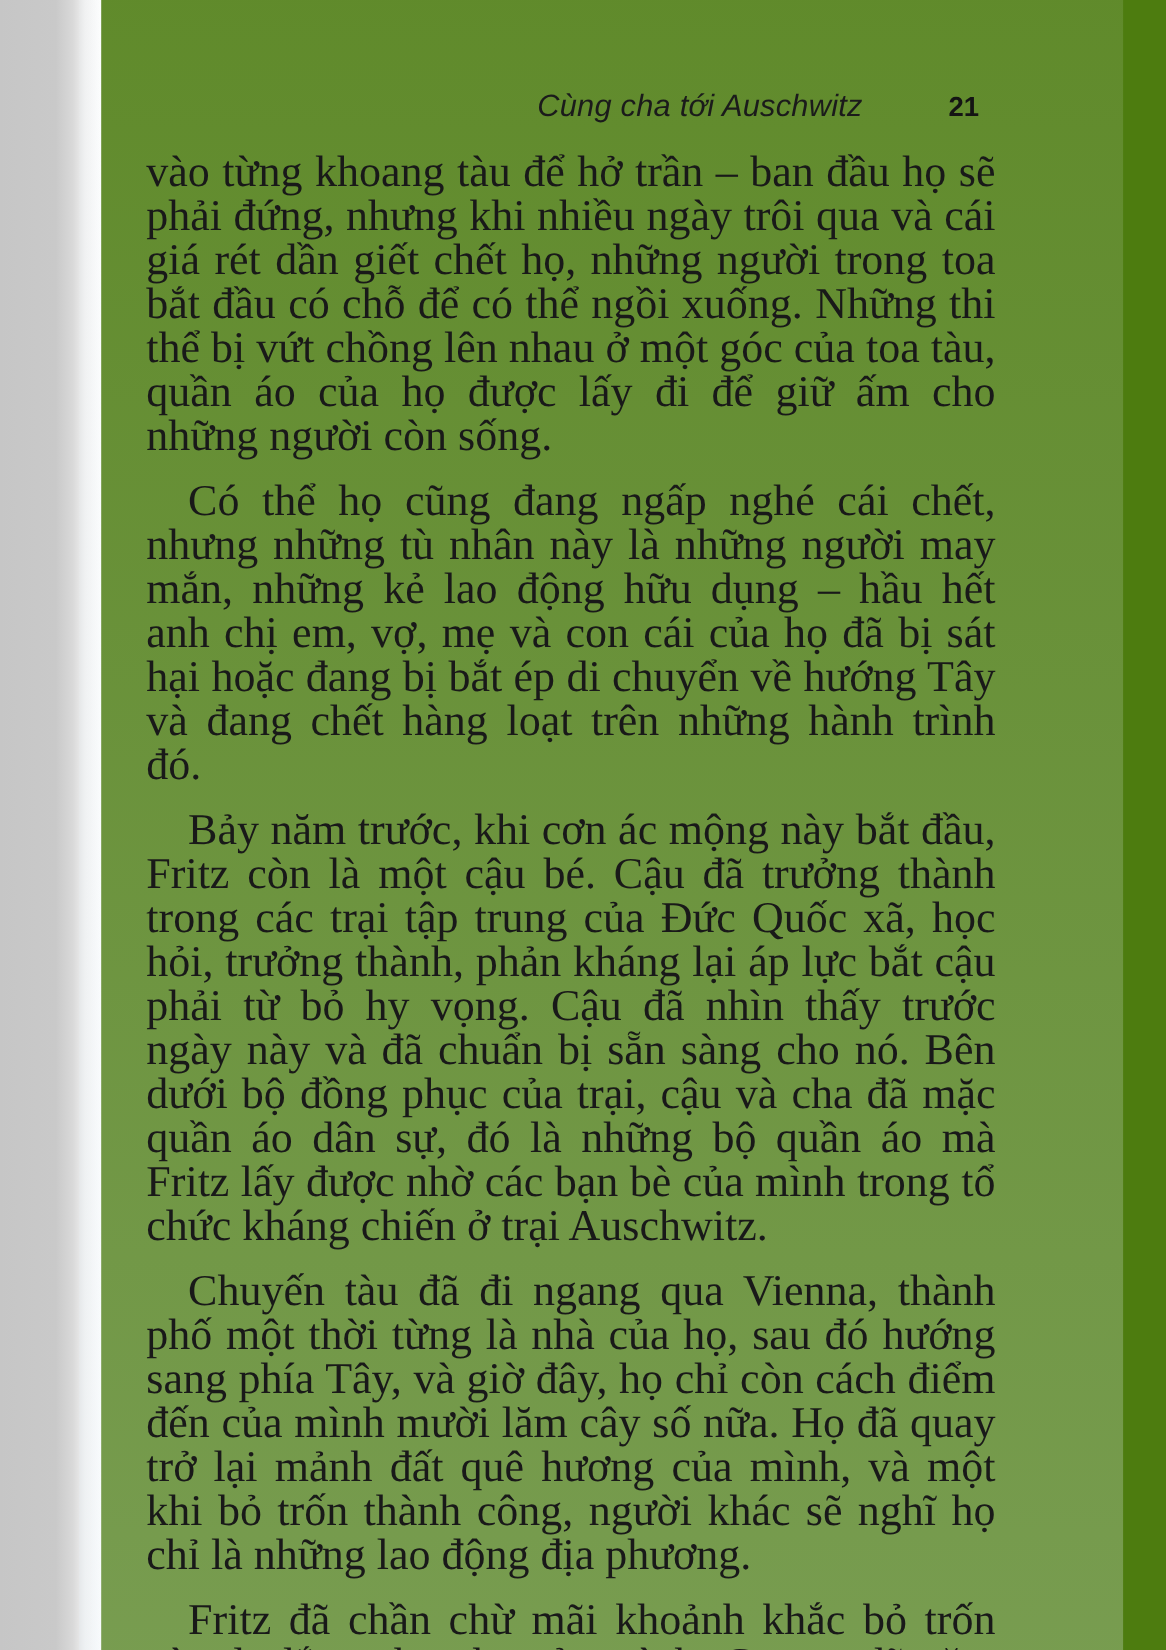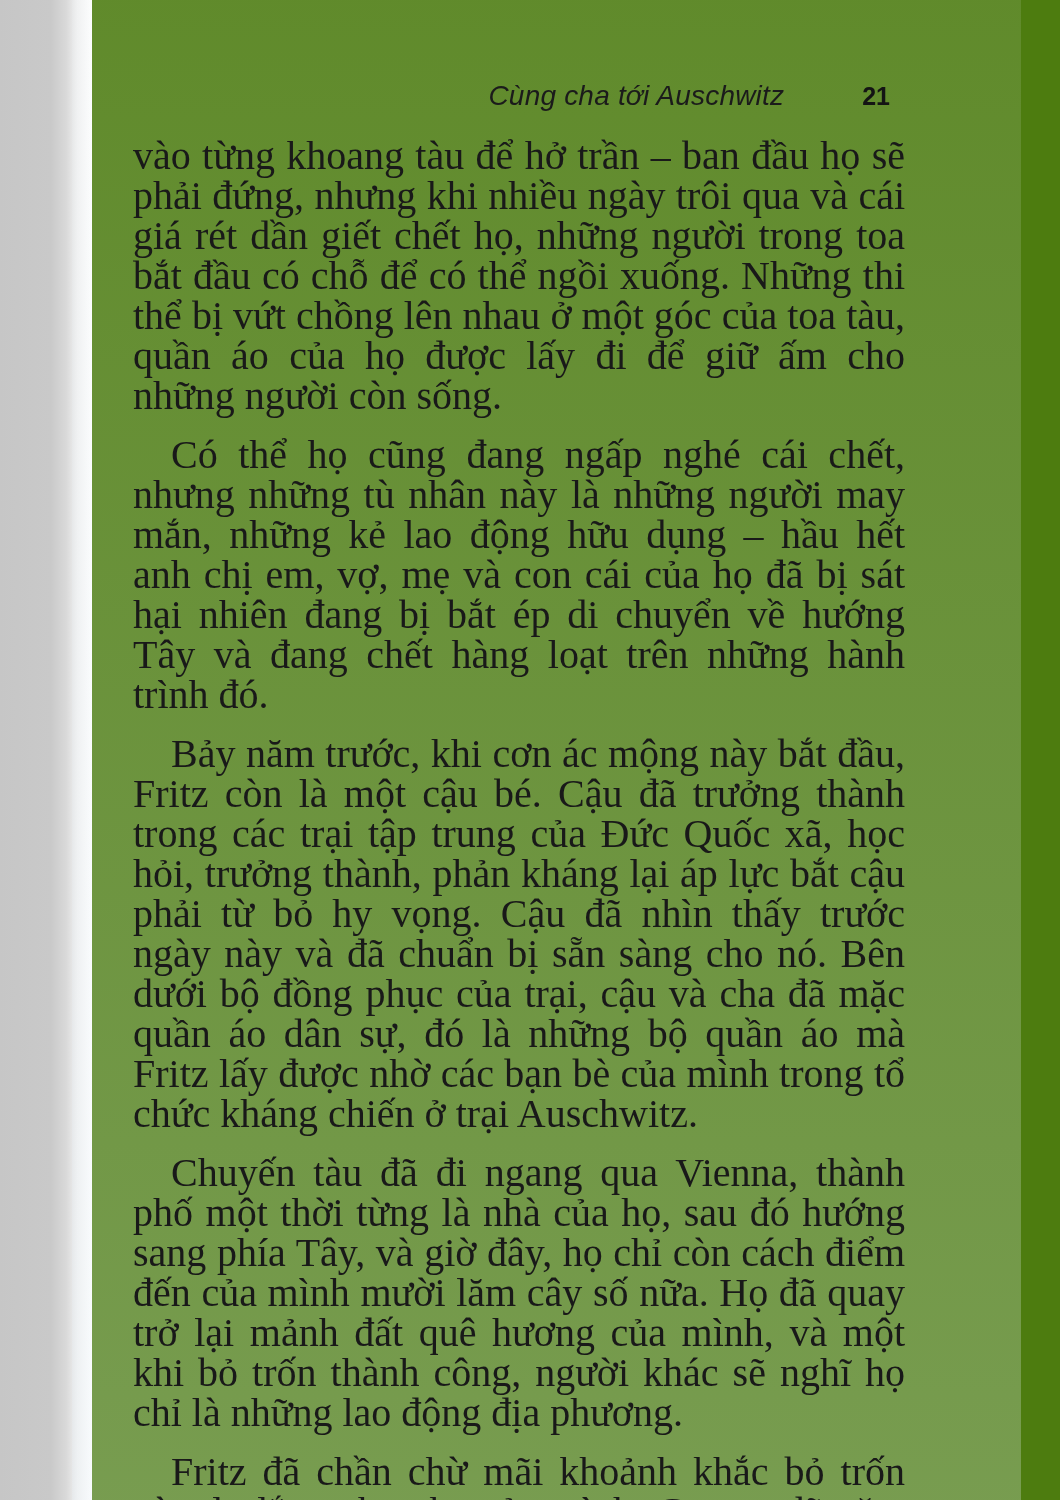--- a/index.html
+++ b/index.html
@@ -82,19 +82,19 @@
   <div class="scan-edge"></div>
   <div class="scan-tint"></div>
 
   <div class="running-header">
     <span class="running-title">Cùng cha tới Auschwitz</span>
     <span class="page-number">21</span>
   </div>
 
   <div class="body-text">
     <p class="continuation">vào từng khoang tàu để hở trần – ban đầu họ sẽ phải đứng, nhưng khi nhiều ngày trôi qua và cái giá rét dần giết chết họ, những người trong toa bắt đầu có chỗ để có thể ngồi xuống. Những thi thể bị vứt chồng lên nhau ở một góc của toa tàu, quần áo của họ được lấy đi để giữ ấm cho những người còn sống.</p>
-    <p>Có thể họ cũng đang ngấp nghé cái chết, nhưng những tù nhân này là những người may mắn, những kẻ lao động hữu dụng – hầu hết anh chị em, vợ, mẹ và con cái của họ đã bị sát hại nhiên đang bị bắt ép di chuyển về hướng Tây và đang chết hàng loạt trên những hành trình đó.</p>
+    <p>Có thể họ cũng đang ngấp nghé cái chết, nhưng những tù nhân này là những người may mắn, những kẻ lao động hữu dụng – hầu hết anh chị em, vợ, mẹ và con cái của họ đã bị sát hại hoặc đang bị bắt ép di chuyển về hướng Tây và đang chết hàng loạt trên những hành trình đó.</p>
     <p>Bảy năm trước, khi cơn ác mộng này bắt đầu, Fritz còn là một cậu bé. Cậu đã trưởng thành trong các trại tập trung của Đức Quốc xã, học hỏi, trưởng thành, phản kháng lại áp lực bắt cậu phải từ bỏ hy vọng. Cậu đã nhìn thấy trước ngày này và đã chuẩn bị sẵn sàng cho nó. Bên dưới bộ đồng phục của trại, cậu và cha đã mặc quần áo dân sự, đó là những bộ quần áo mà Fritz lấy được nhờ các bạn bè của mình trong tổ chức kháng chiến ở trại Auschwitz.</p>
     <p>Chuyến tàu đã đi ngang qua Vienna, thành phố một thời từng là nhà của họ, sau đó hướng sang phía Tây, và giờ đây, họ chỉ còn cách điểm đến của mình mười lăm cây số nữa. Họ đã quay trở lại mảnh đất quê hương của mình, và một khi bỏ trốn thành công, người khác sẽ nghĩ họ chỉ là những lao động địa phương.</p>
     <p>Fritz đã chần chừ mãi khoảnh khắc bỏ trốn này, lo lắng cho cha của mình. Gustav đã năm mươi ba tuổi và đang kiệt quệ sinh lực – ông còn sống sót cho tới lúc này đã là một điều thần kỳ. Giờ đây khi cơ hội đã tới, ông lại không thể cố gắng thử bỏ trốn. Ông không còn sức khỏe để làm việc đó nữa. Tuy nhiên, ông không thể từ chối cơ hội để con trai mình được sống. Đó sẽ là nỗi đau thắt ruột thắt gan</p>
   </div>
 
 </div>
 
 </body></html>

